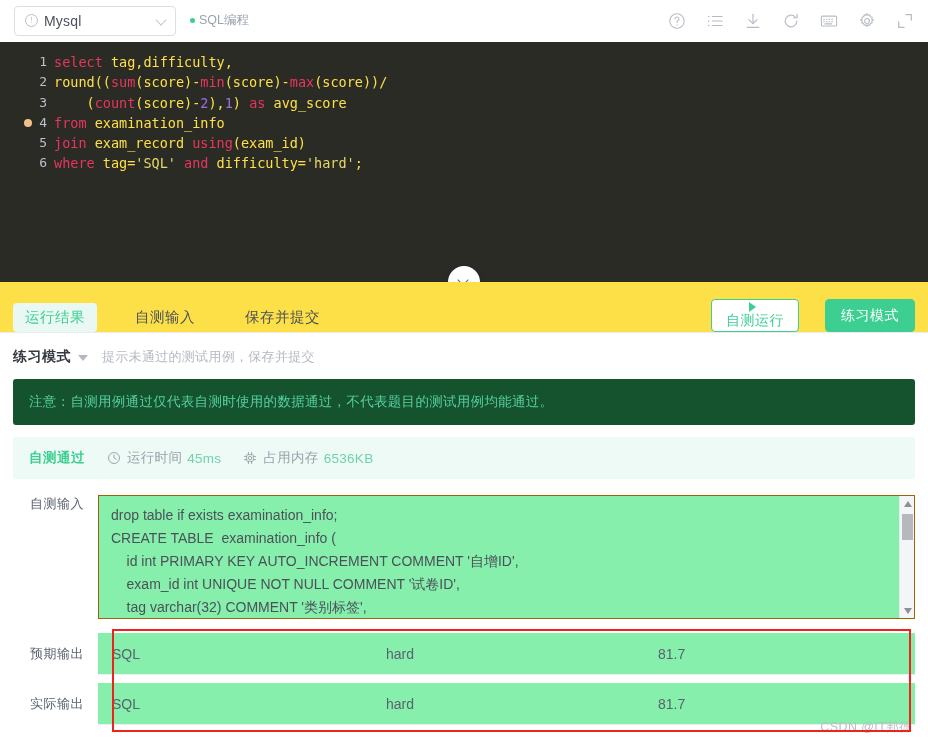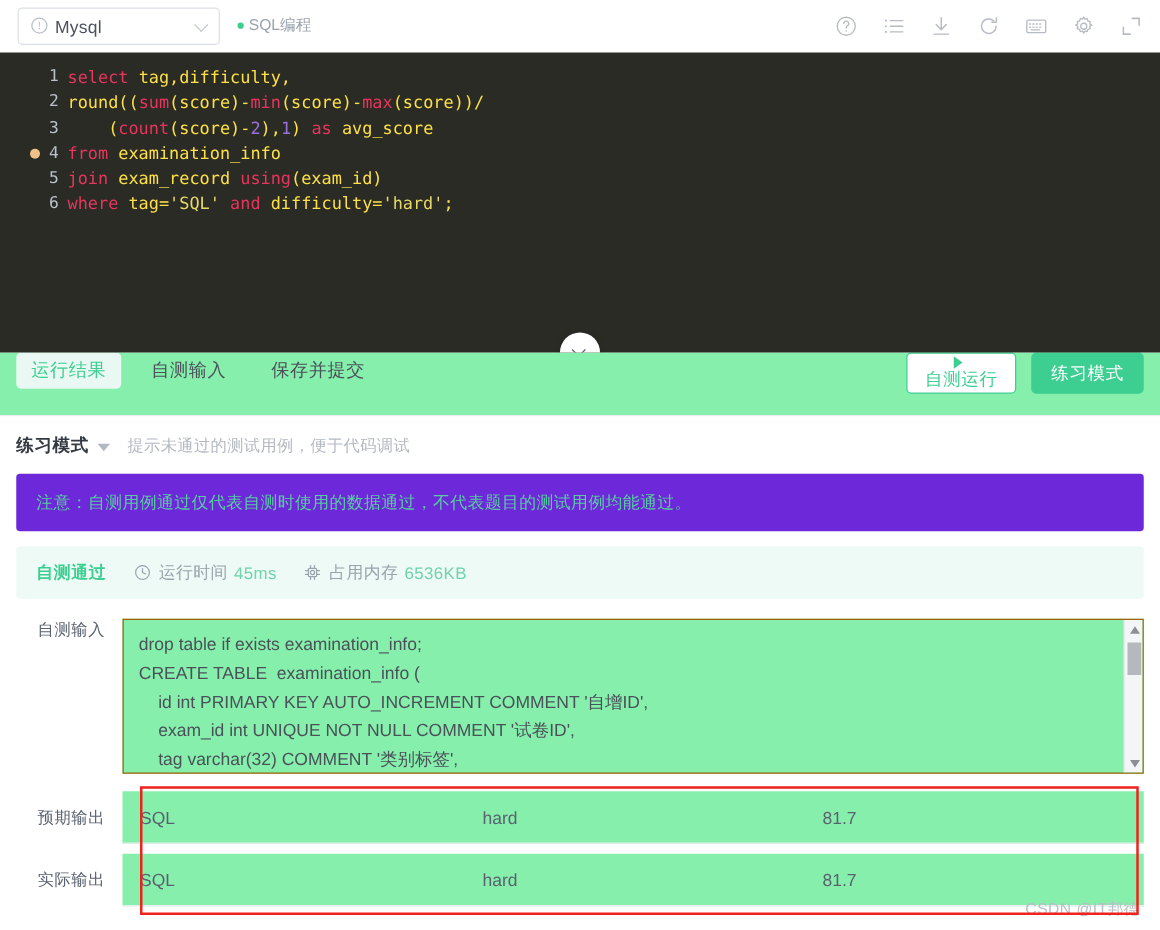--- a/index.html
+++ b/index.html
@@ -93,24 +93,25 @@
   .collapse-btn .ch { width: 10px; height: 10px; position: relative; }
   .collapse-btn .ch::before {
     content:""; position:absolute; left:0; top:-1px; width:7px; height:7px;
     border-right: 1.8px solid #5b6270; border-bottom: 1.8px solid #5b6270;
     transform: rotate(45deg);
   }
 
   
   .tabbar {
     flex: 0 0 51px;
-    display: flex; align-items: flex-start;
+    display: flex; align-items: flex-end;
     padding: 0 13px 0 13px;
-    background: #86efac;
+    background: #fde047;
     border-bottom: 1px solid #ececec;
+    gap: 14px;
   }
   .tab {
     font-size: 14.5px; color: #4b5159; padding: 5px 12px; border-radius: 4px;
     margin-right: 12px; cursor: pointer; letter-spacing: .5px;
   }
   .tab.active { background: #e9f8f2; color: #3ccf91; }
   .tb-grow { flex: 1 1 auto; }
   .btn {
     height: 33px; border-radius: 4px; font-size: 14px;
     display: inline-flex; align-items: center; justify-content: center;
@@ -132,21 +133,21 @@
 
   .modeline { display: flex; align-items: center; height: 24px; margin-bottom: 10px; }
   .mode-label { font-size: 14px; font-weight: bold; color: #343a42; letter-spacing: .5px; }
   .mode-caret {
     width: 0; height: 0; border-left: 5px solid transparent; border-right: 5px solid transparent;
     border-top: 6px solid #b4b9c1; margin-left: 7px; margin-top: 2px;
   }
   .mode-hint { font-size: 13px; color: #b4b9c1; margin-left: 14px; letter-spacing: .3px; }
 
   .notice {
-    background: #6d28d9; border-radius: 3px;
+    background: #14532d; border-radius: 3px;
     padding: 14px 16px; font-size: 13.5px; color: #56cfa0;
     letter-spacing: .3px; margin-bottom: 12px;
   }
   .statusbar {
     background: #eefaf5; border-radius: 3px;
     padding: 12px 16px; display: flex; align-items: center;
     font-size: 13.5px; margin-bottom: 16px;
   }
   .st-pass { color: #3ccf91; font-weight: bold; letter-spacing: .5px; margin-right: 22px; }
   .st-item { display: flex; align-items: center; color: #9aa3ad; margin-right: 22px; letter-spacing: .3px; }
@@ -298,21 +299,21 @@
       <span>自测运行</span>
     </div>
     <div class="btn btn-primary">练习模式</div>
   </div>
 
   <div class="body">
 
     <div class="modeline">
       <span class="mode-label">练习模式</span>
       <span class="mode-caret"></span>
-      <span class="mode-hint">提示未通过的测试用例，便于代码调试</span>
+      <span class="mode-hint">提示未通过的测试用例，保存并提交</span>
     </div>
 
     <div class="notice">注意：自测用例通过仅代表自测时使用的数据通过，不代表题目的测试用例均能通过。</div>
 
     <div class="statusbar">
       <span class="st-pass">自测通过</span>
       <span class="st-item">
         <span class="ic">
           <svg width="14" height="14" viewBox="0 0 16 16" fill="none" stroke="currentColor" stroke-width="1.1">
             <circle cx="8" cy="8" r="6.3"></circle>

